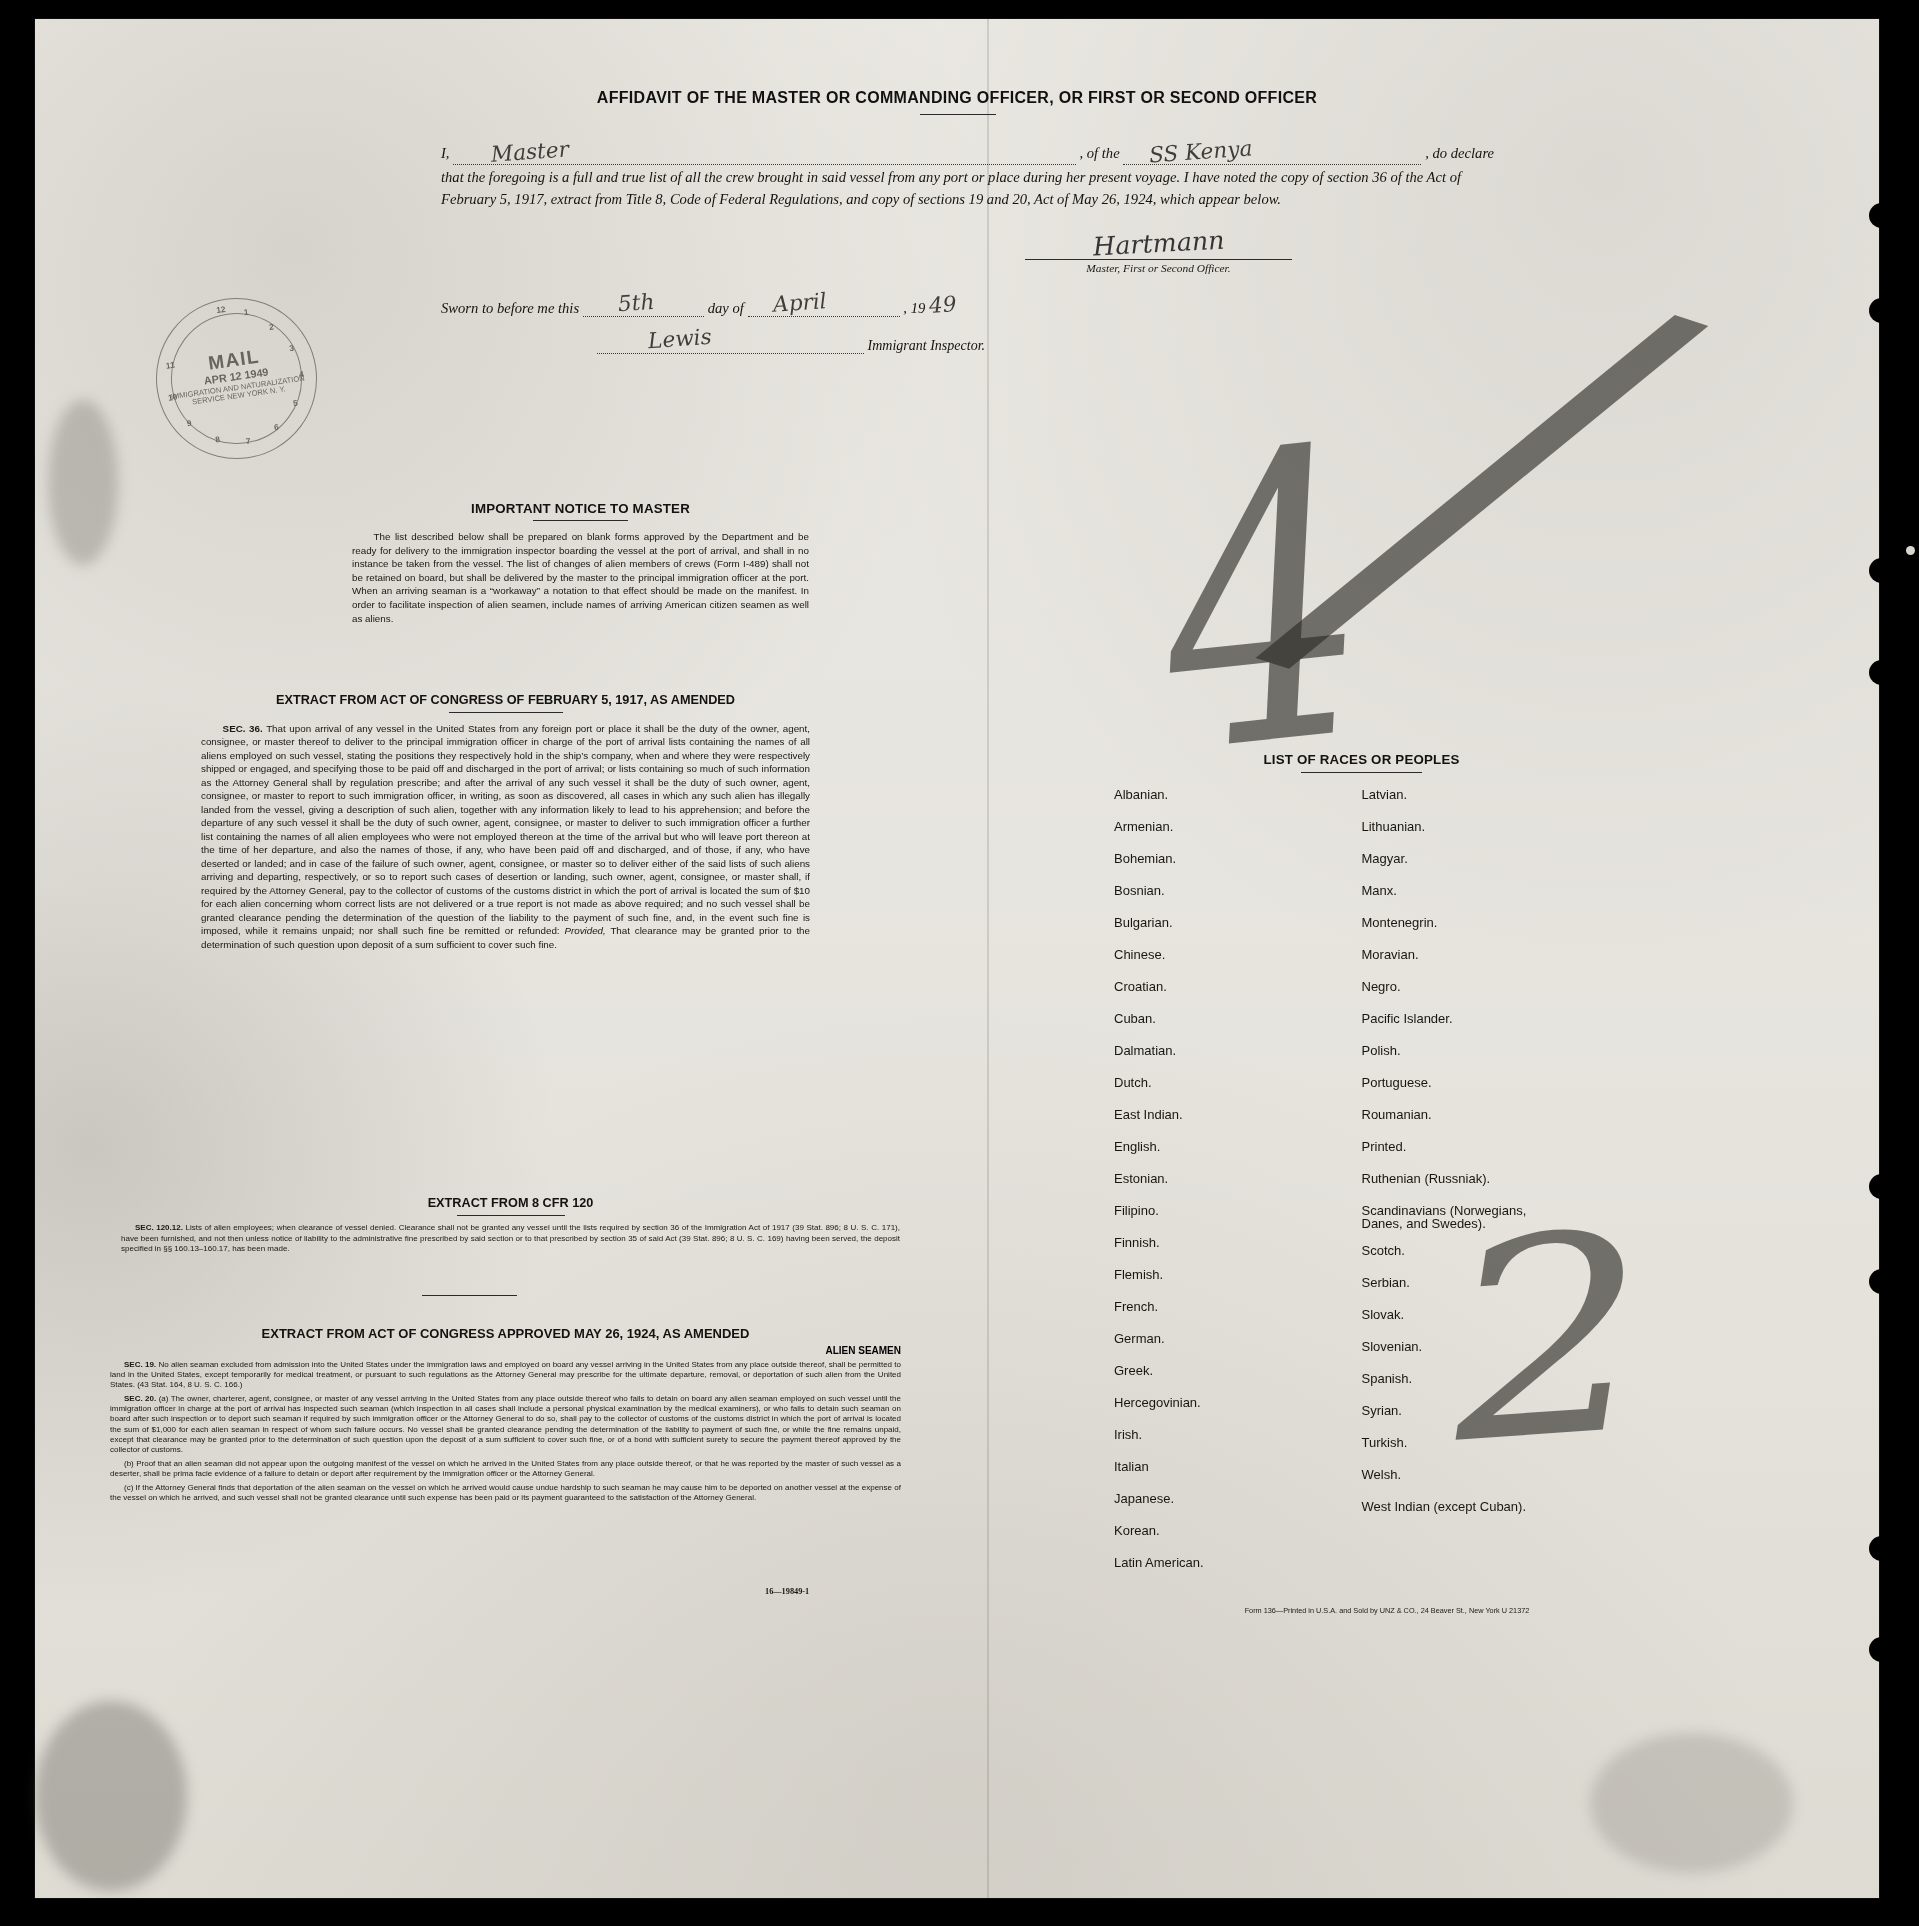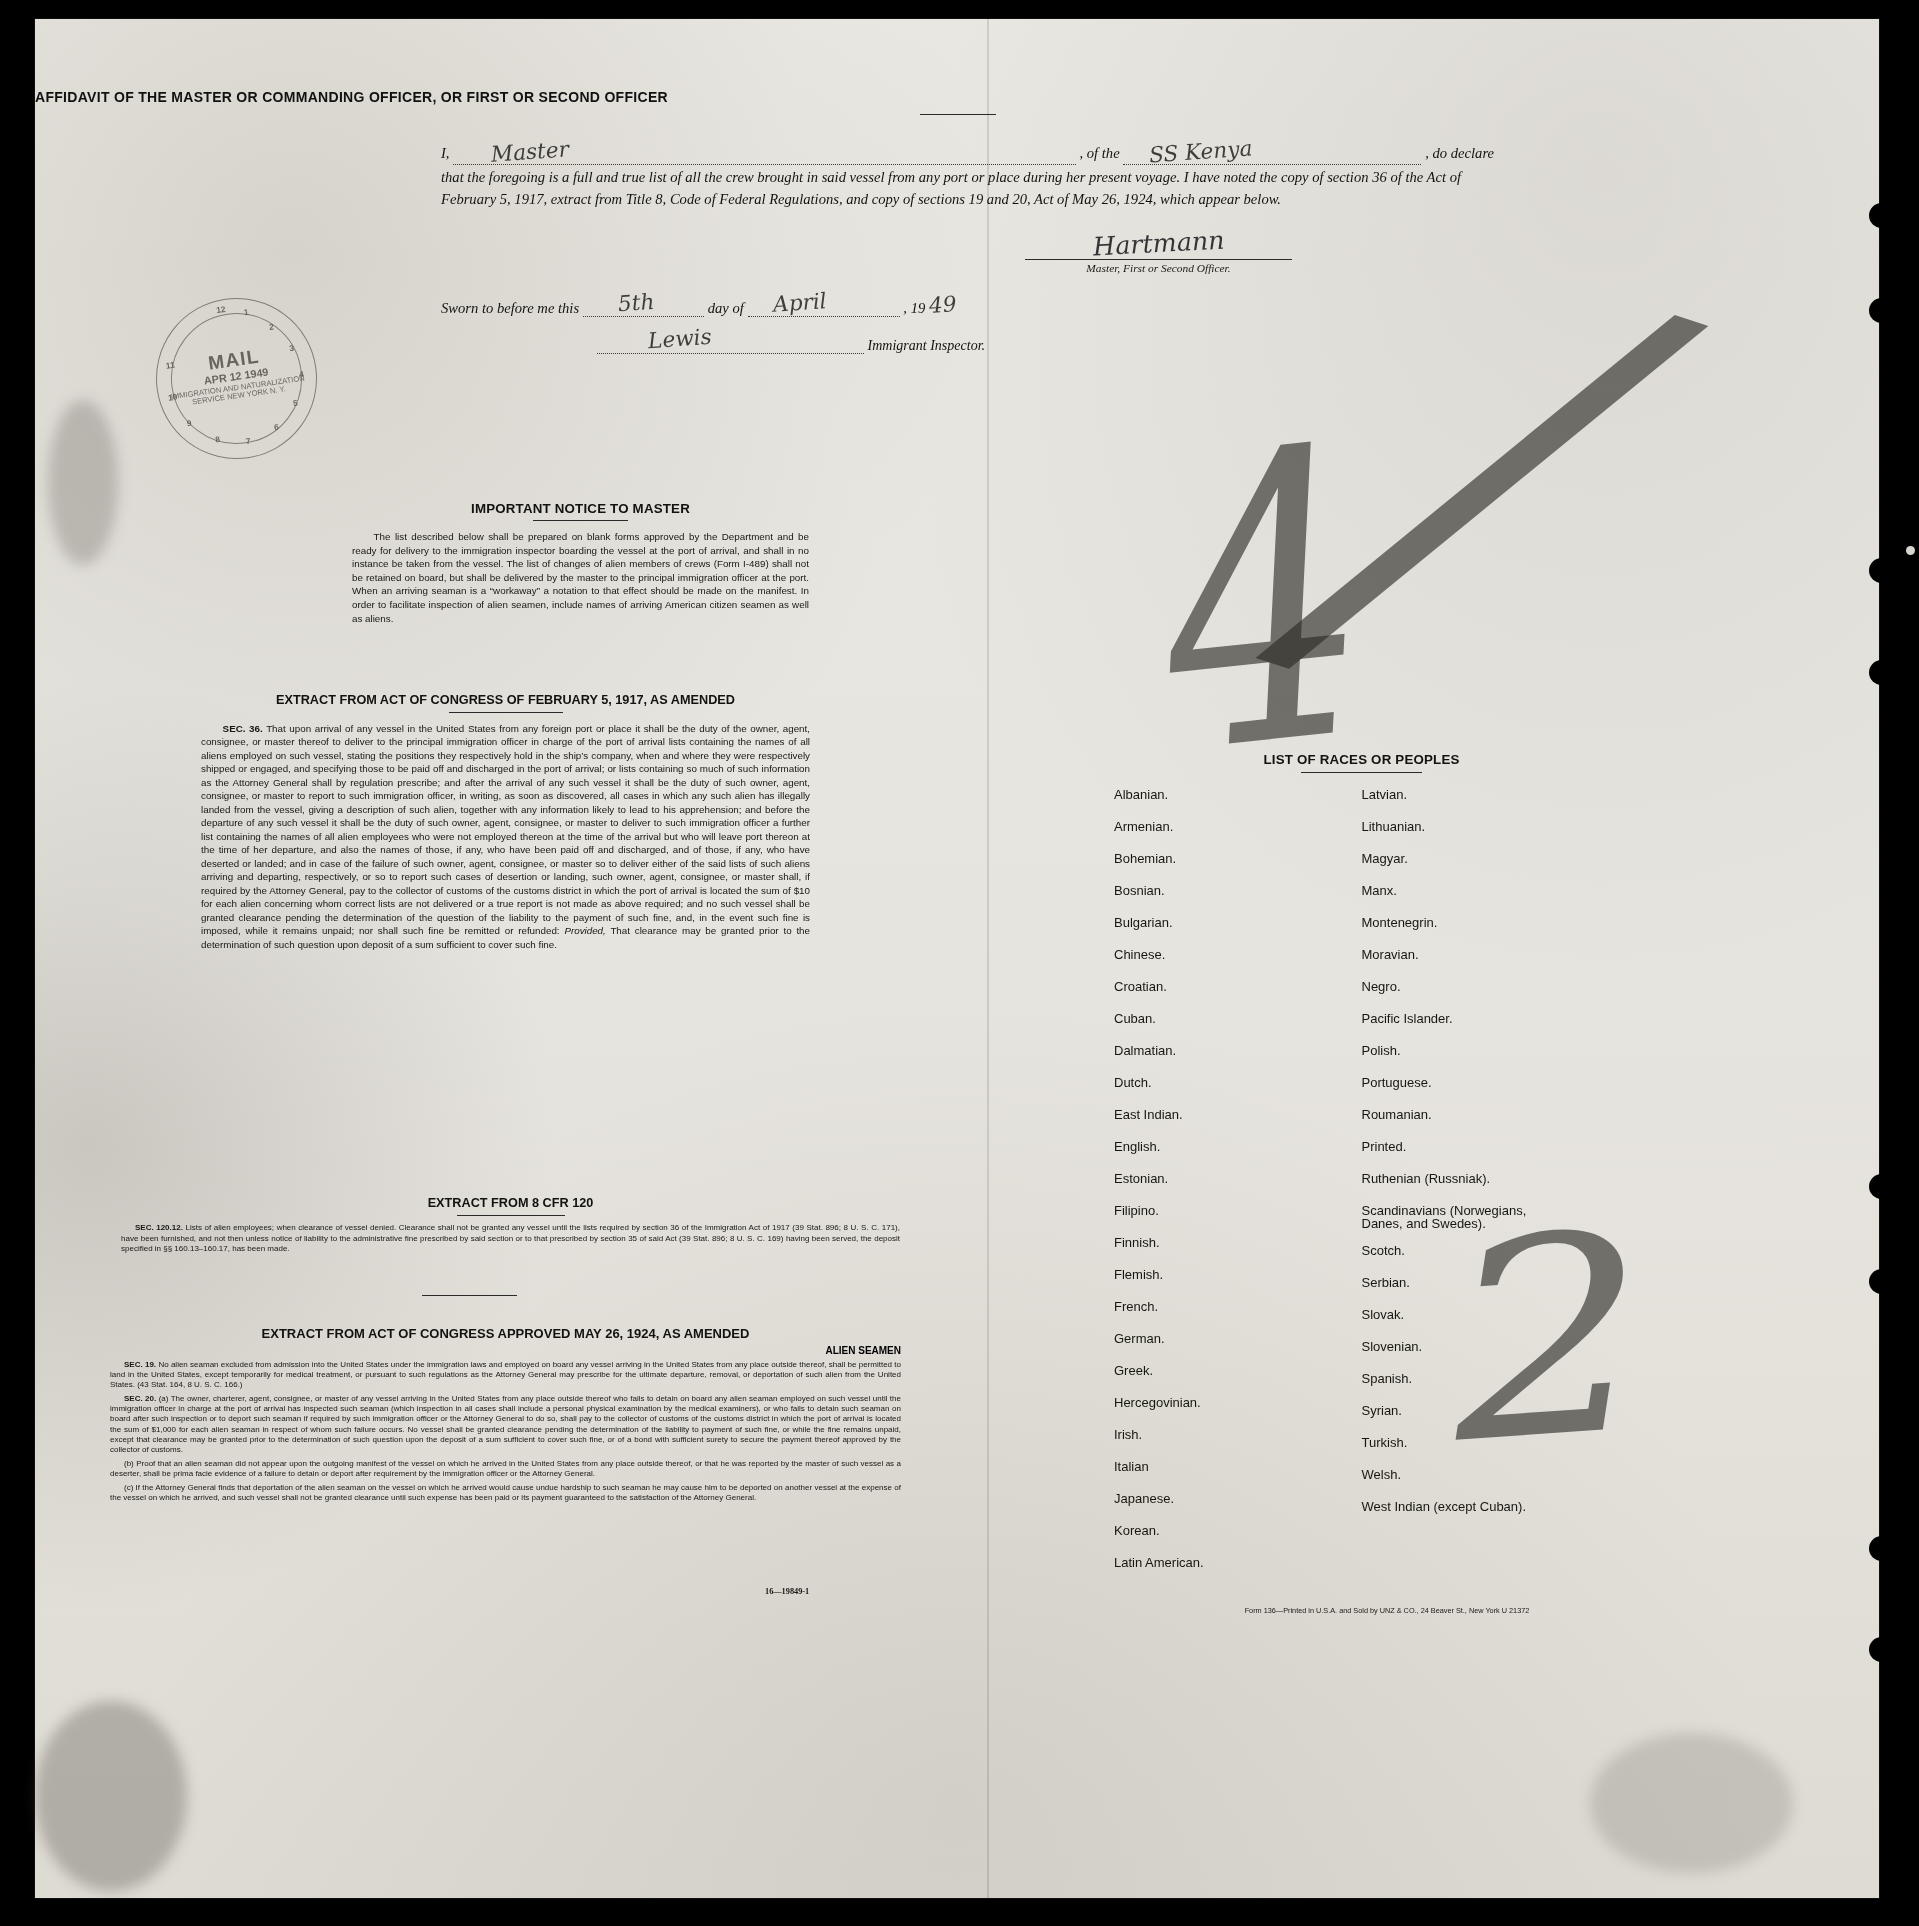--- a/index.html
+++ b/index.html
@@ -53,23 +53,24 @@
     width: 25.4px;
     height: 25.4px;
     border-radius: 50%;
     background: #000;
   }
   .title {
     position: absolute;
     top: 70px;
     left: 0;
     width: 100%;
+    text-align: center;
     font-family: "Liberation Sans", sans-serif;
     font-weight: bold;
-    font-size: 14px;
+    font-size: 16px;
     letter-spacing: 0.3px;
     color: #111;
   }
   .rule-short {
     position: absolute;
     height: 0.6px;
     background: #2a2a2a;
   }
   
   .decl {

